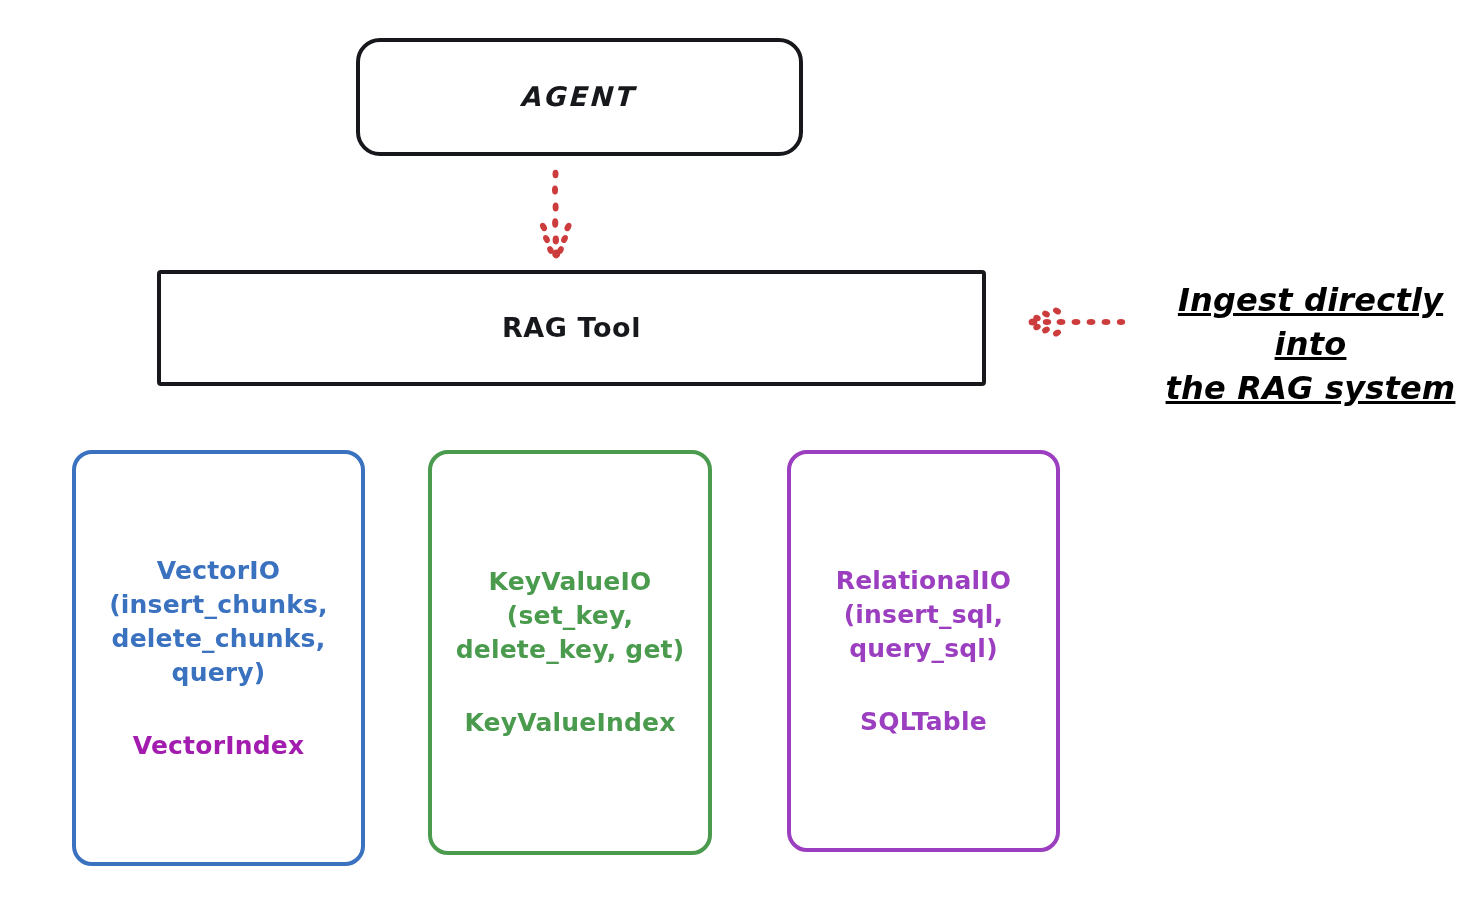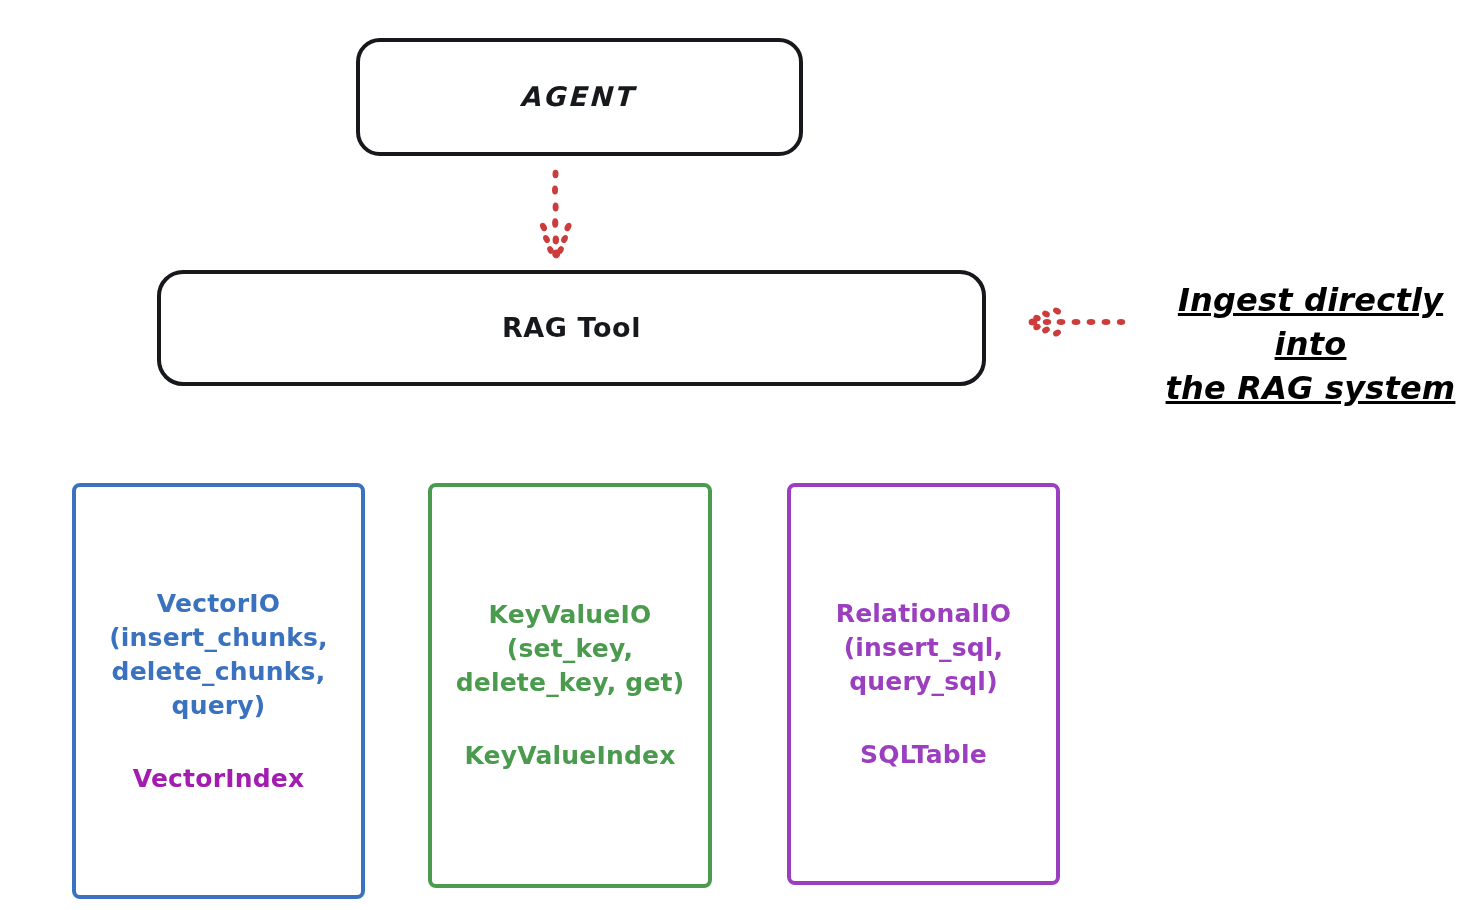--- a/index.html
+++ b/index.html
@@ -54,37 +54,36 @@
     transform: skewX(-4deg);
   }
 
   
   #ragtool-box {
     left: 157px;
     top: 270px;
     width: 829px;
     height: 116px;
     border: 4.5px solid #16181b;
-    border-radius: 26px;
+    border-radius: 4px;
   }
   #ragtool-box .node-label {
     font-family: "DejaVu Sans", sans-serif;
     font-weight: 600;
     font-size: 27px;
     letter-spacing: 0.6px;
     color: #16181b;
   }
 
   
   .provider {
     border-width: 4px;
     border-style: solid;
-    border-radius: 8px;
+    border-radius: 20px;
     padding: 0 14px;
-    margin-top: 33px;
   }
   .provider .api-label,
   .provider .index-label {
     font-family: "DejaVu Sans", sans-serif;
     font-weight: 600;
     white-space: pre-line;
   }
   .provider .api-label {
     font-size: 25px;
     line-height: 1.36;

